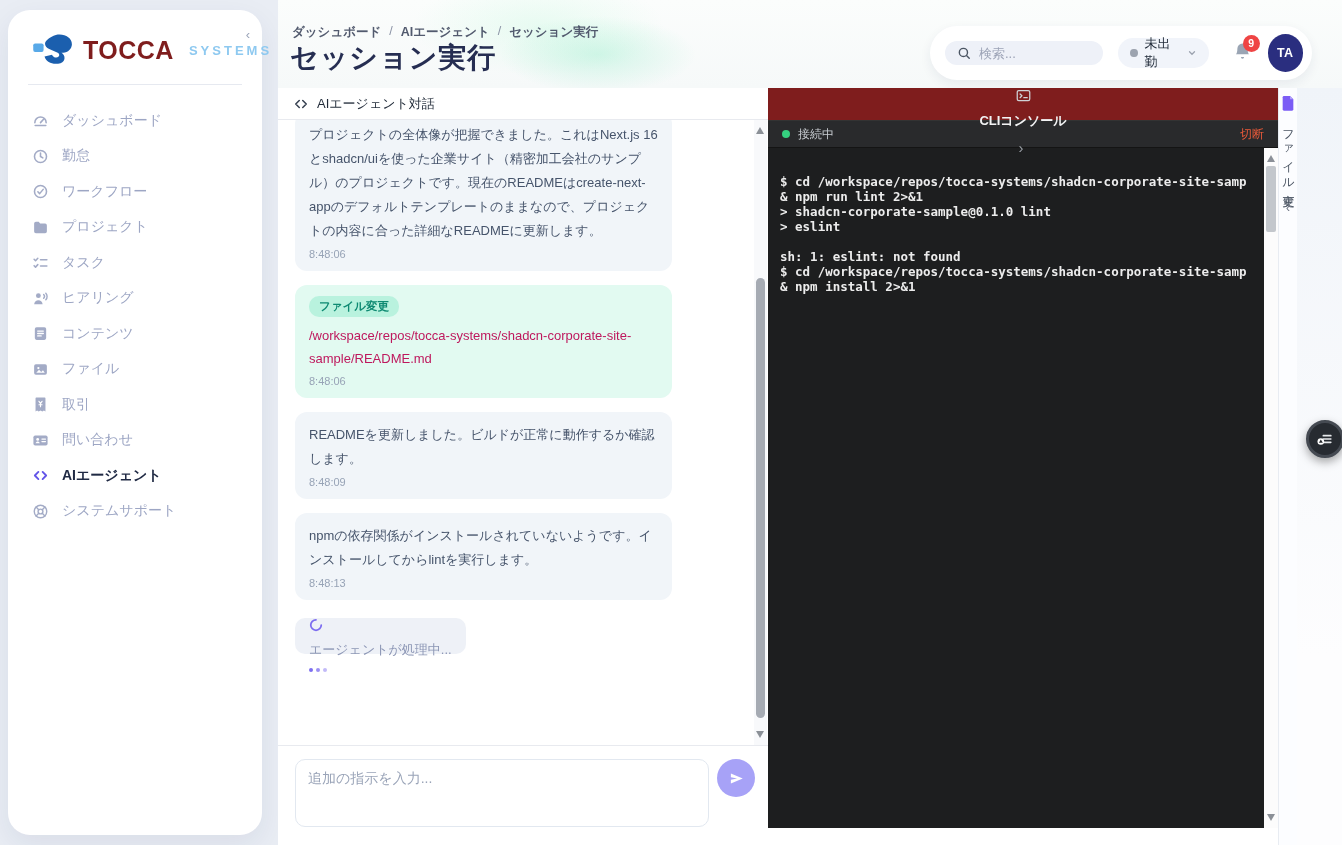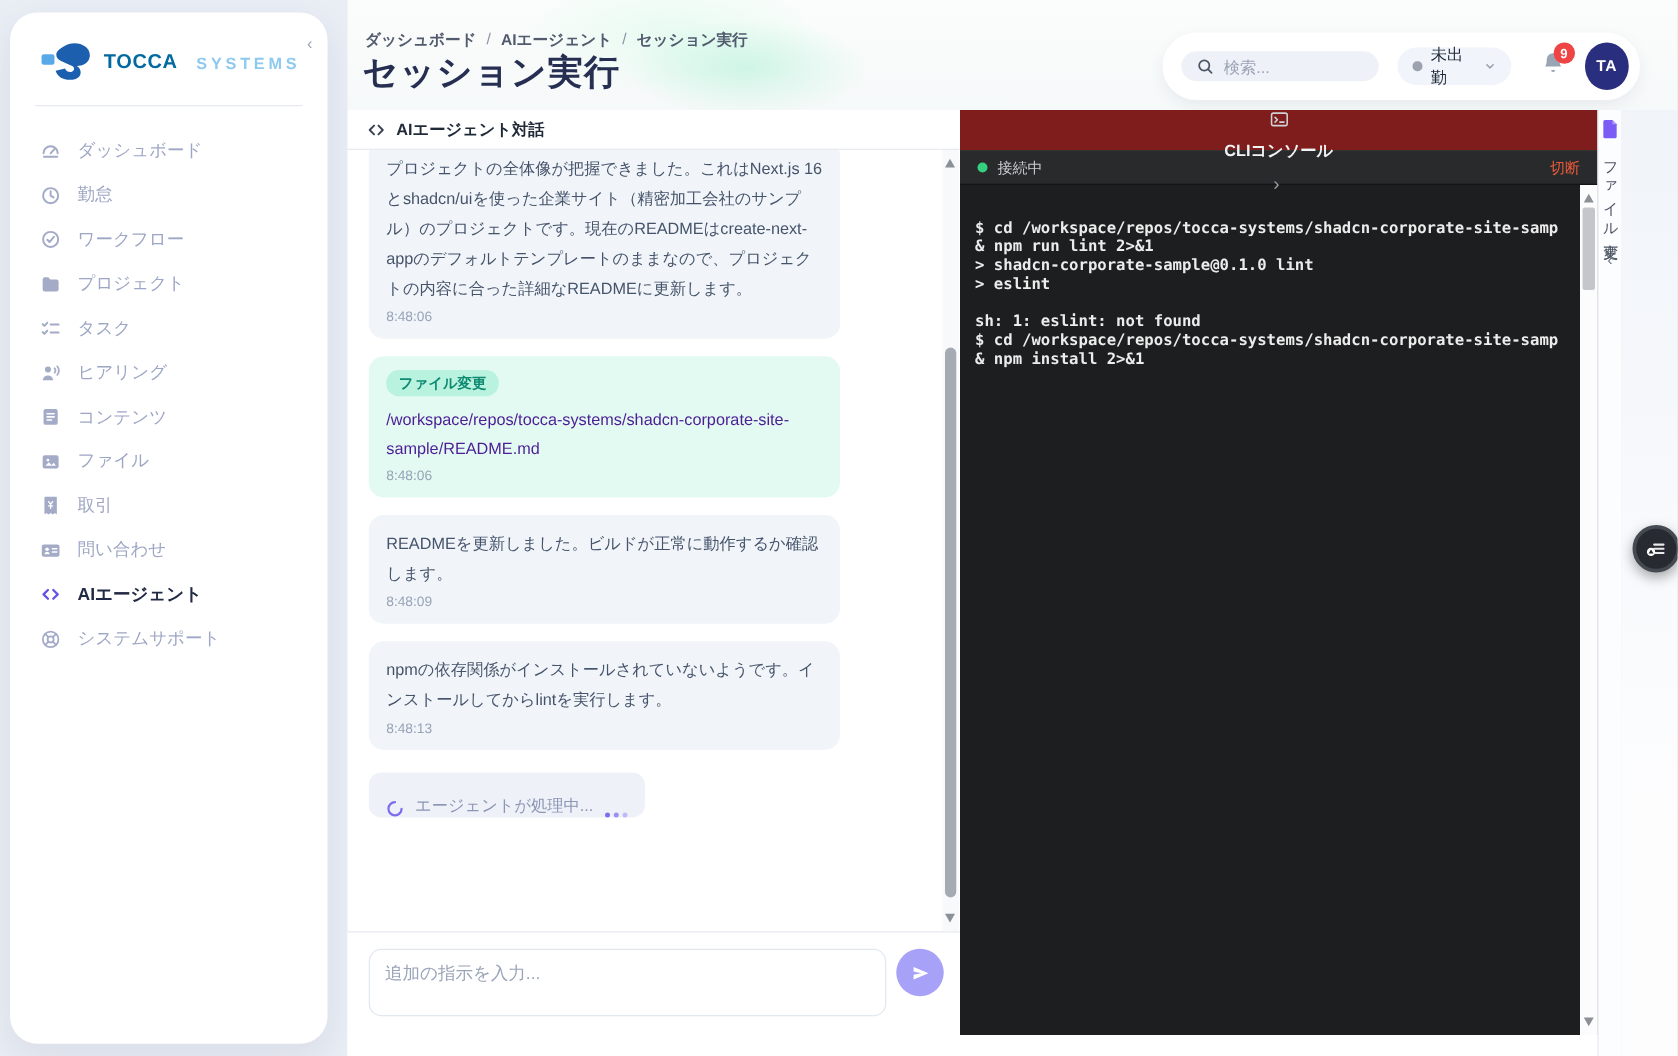--- a/index.html
+++ b/index.html
@@ -6,21 +6,21 @@
   html,body { width:1342px; height:845px; }
   body { font-family:"Liberation Sans","DejaVu Sans",sans-serif; background:#e9edf4; overflow:hidden; position:relative; }
   #app { position:absolute; inset:0; }
 
   
   .sidebar { position:absolute; left:8px; top:10px; width:254px; height:825px; background:#ffffff; border-radius:22px; box-shadow:0 10px 30px rgba(30,40,90,.08); }
   .collapse-btn { position:absolute; top:18px; right:12px; color:#9aa3b8; font-size:13px; cursor:pointer; line-height:1; }
   .logo-row { display:flex; align-items:center; gap:9px; padding:24px 20px 16px 24px; }
   .logo-mark { width:42px; height:32px; flex:none; }
   .logo-mark svg { width:100%; height:100%; display:block; }
-  .brand-name { font-size:16px; font-weight:800; color:#0369a1; letter-spacing:.5px; }
+  .brand-name { font-size:25px; font-weight:800; color:#7f1d1d; letter-spacing:.5px; }
   .brand-suffix { font-size:13px; font-weight:600; color:#8ec9f0; letter-spacing:3px; margin-left:6px; }
   .side-divider { height:1px; background:#e6e9f0; margin:2px 20px 10px 20px; }
   .nav { padding:8px 18px; display:flex; flex-direction:column; }
   .nav-item { display:flex; align-items:center; gap:13px; height:35.5px; padding:0 6px; border-radius:10px; color:#9da6c4; font-size:14px; font-weight:500; cursor:pointer; }
   .nav-item .icn { color:#a3abc6; }
   .nav-item.active { color:#202a44; font-weight:700; }
   .nav-item.active .icn { color:#6254e8; }
   .icn { width:17px; height:17px; flex:none; display:inline-block; }
   .icn svg { width:100%; height:100%; display:block; }
 
@@ -46,44 +46,44 @@
   .status-chevron { width:10px; height:10px; color:#9ca3af; }
   .bell-wrap { position:relative; margin-left:24px; cursor:pointer; }
   .bell-wrap .icn { width:19px; height:19px; color:#9aa5b4; }
   .notif-badge { position:absolute; top:-7px; right:-8px; min-width:17px; height:17px; border-radius:9px; background:#ef4444; color:#fff; font-size:10.5px; font-weight:700; display:flex; align-items:center; justify-content:center; padding:0 3px; }
   .avatar { width:38px; height:38px; border-radius:50%; background:#2a2e7f; color:#ffffff; font-size:12.5px; font-weight:700; display:flex; align-items:center; justify-content:center; margin-left:16px; letter-spacing:.5px; cursor:pointer; }
 
   
   .chat-panel { position:absolute; left:278px; top:88px; width:490px; height:757px; background:#ffffff; }
   .chat-header { height:32px; display:flex; align-items:center; gap:9px; padding:0 16px; border-bottom:1px solid #e8eaef; }
   .chat-header .icn { width:14px; height:14px; color:#374151; }
-  .chat-title { font-size:13px; font-weight:700; color:#1f2937; }
+  .chat-title { font-size:13px; font-weight:400; color:#1f2937; }
   .chat-scroll { position:absolute; top:32px; bottom:100px; left:0; right:14px; overflow:hidden; padding-left:17px; }
   .msg { width:377px; background:#f1f5f9; border-radius:12px; padding:11px 14px; margin-bottom:14px; }
   .msg:first-child { margin-top:-8px; }
   .msg-text { font-size:13px; line-height:24px; color:#46546b; }
   .msg-time { font-size:11px; color:#97a3b6; margin-top:5px; }
   .msg.file { background:#e2faf1; }
-  .msg.file .msg-text { color:#4c1d95; line-height:23px; }
+  .msg.file .msg-text { color:#be185d; line-height:23px; }
   .msg-badge { display:inline-block; background:#b9f2de; color:#0e8a72; font-size:11.5px; font-weight:700; padding:3px 10px; border-radius:10px; margin-bottom:7px; }
-  .processing { display:inline-flex; align-items:flex-end; gap:9px; height:36px; padding:0 14px; background:#eef1f7; border-radius:10px; margin-top:4px; }
+  .processing { display:inline-flex; align-items:flex-start; gap:9px; height:36px; padding:0 14px; background:#eef1f7; border-radius:10px; margin-top:4px;flex-direction:column; }
   .processing .icn { width:14px; height:14px; color:#7c6cf0; }
   .processing-label { font-size:13px; color:#8c96b5; }
   .dots { display:flex; gap:3px; align-items:center; }
   .dots i { width:4px; height:4px; border-radius:50%; display:block; }
   .dots i:nth-child(1){ background:#7e6ff0; } .dots i:nth-child(2){ background:#9c90f4; } .dots i:nth-child(3){ background:#c2baf8; }
 
   .chat-sb { position:absolute; top:32px; bottom:100px; right:1px; width:13px; background:#f8f9fb; }
   .sb-arrow { position:absolute; left:2px; width:0; height:0; border-left:4.5px solid transparent; border-right:4.5px solid transparent; }
   .sb-arrow.up { top:7px; border-bottom:7px solid #8b9097; }
   .sb-arrow.down { bottom:7px; border-top:7px solid #8b9097; }
   .chat-sb .thumb { position:absolute; left:2px; width:9px; top:158px; height:440px; border-radius:5px; background:#a6abb3; }
 
   .chat-input-area { position:absolute; left:0; right:0; bottom:0; height:100px; background:#fff; border-top:1px solid #e8eaef; }
-  .chat-textarea { position:absolute; left:17px; top:13px; width:414px; height:54px; border:1px solid #e2e8f0; border-radius:10px; padding:10px 12px; font-size:14px; font-family:inherit; color:#3b82f6; resize:none; outline:none; }
+  .chat-textarea { position:absolute; left:17px; top:13px; width:414px; height:68px; border:1px solid #e2e8f0; border-radius:10px; padding:10px 12px; font-size:14px; font-family:inherit; color:#3b82f6; resize:none; outline:none; }
   .chat-textarea::placeholder { color:#9aa4b8; }
   .send-btn { position:absolute; left:439px; top:13px; width:38px; height:38px; border-radius:50%; background:#a7a2f7; border:none; display:flex; align-items:center; justify-content:center; cursor:pointer; }
   .send-btn .icn { width:15px; height:15px; color:#ffffff; }
 
   
   .console { position:absolute; left:768px; top:88px; width:510px; height:740px; background:#1d1e1f; }
   .console-titlebar { height:32px; background:#7f1d1d; display:flex; align-items:center; gap:9px; padding:0 14px;flex-direction:column; }
   .console-titlebar .icn { width:15px; height:15px; color:#cfd2d6; }
   .console-title { font-size:13px; font-weight:700; color:#f2f3f4; flex:1; }
   .console-chevron { color:#9a9fa6; font-size:15px; cursor:pointer; padding-right:4px; }

